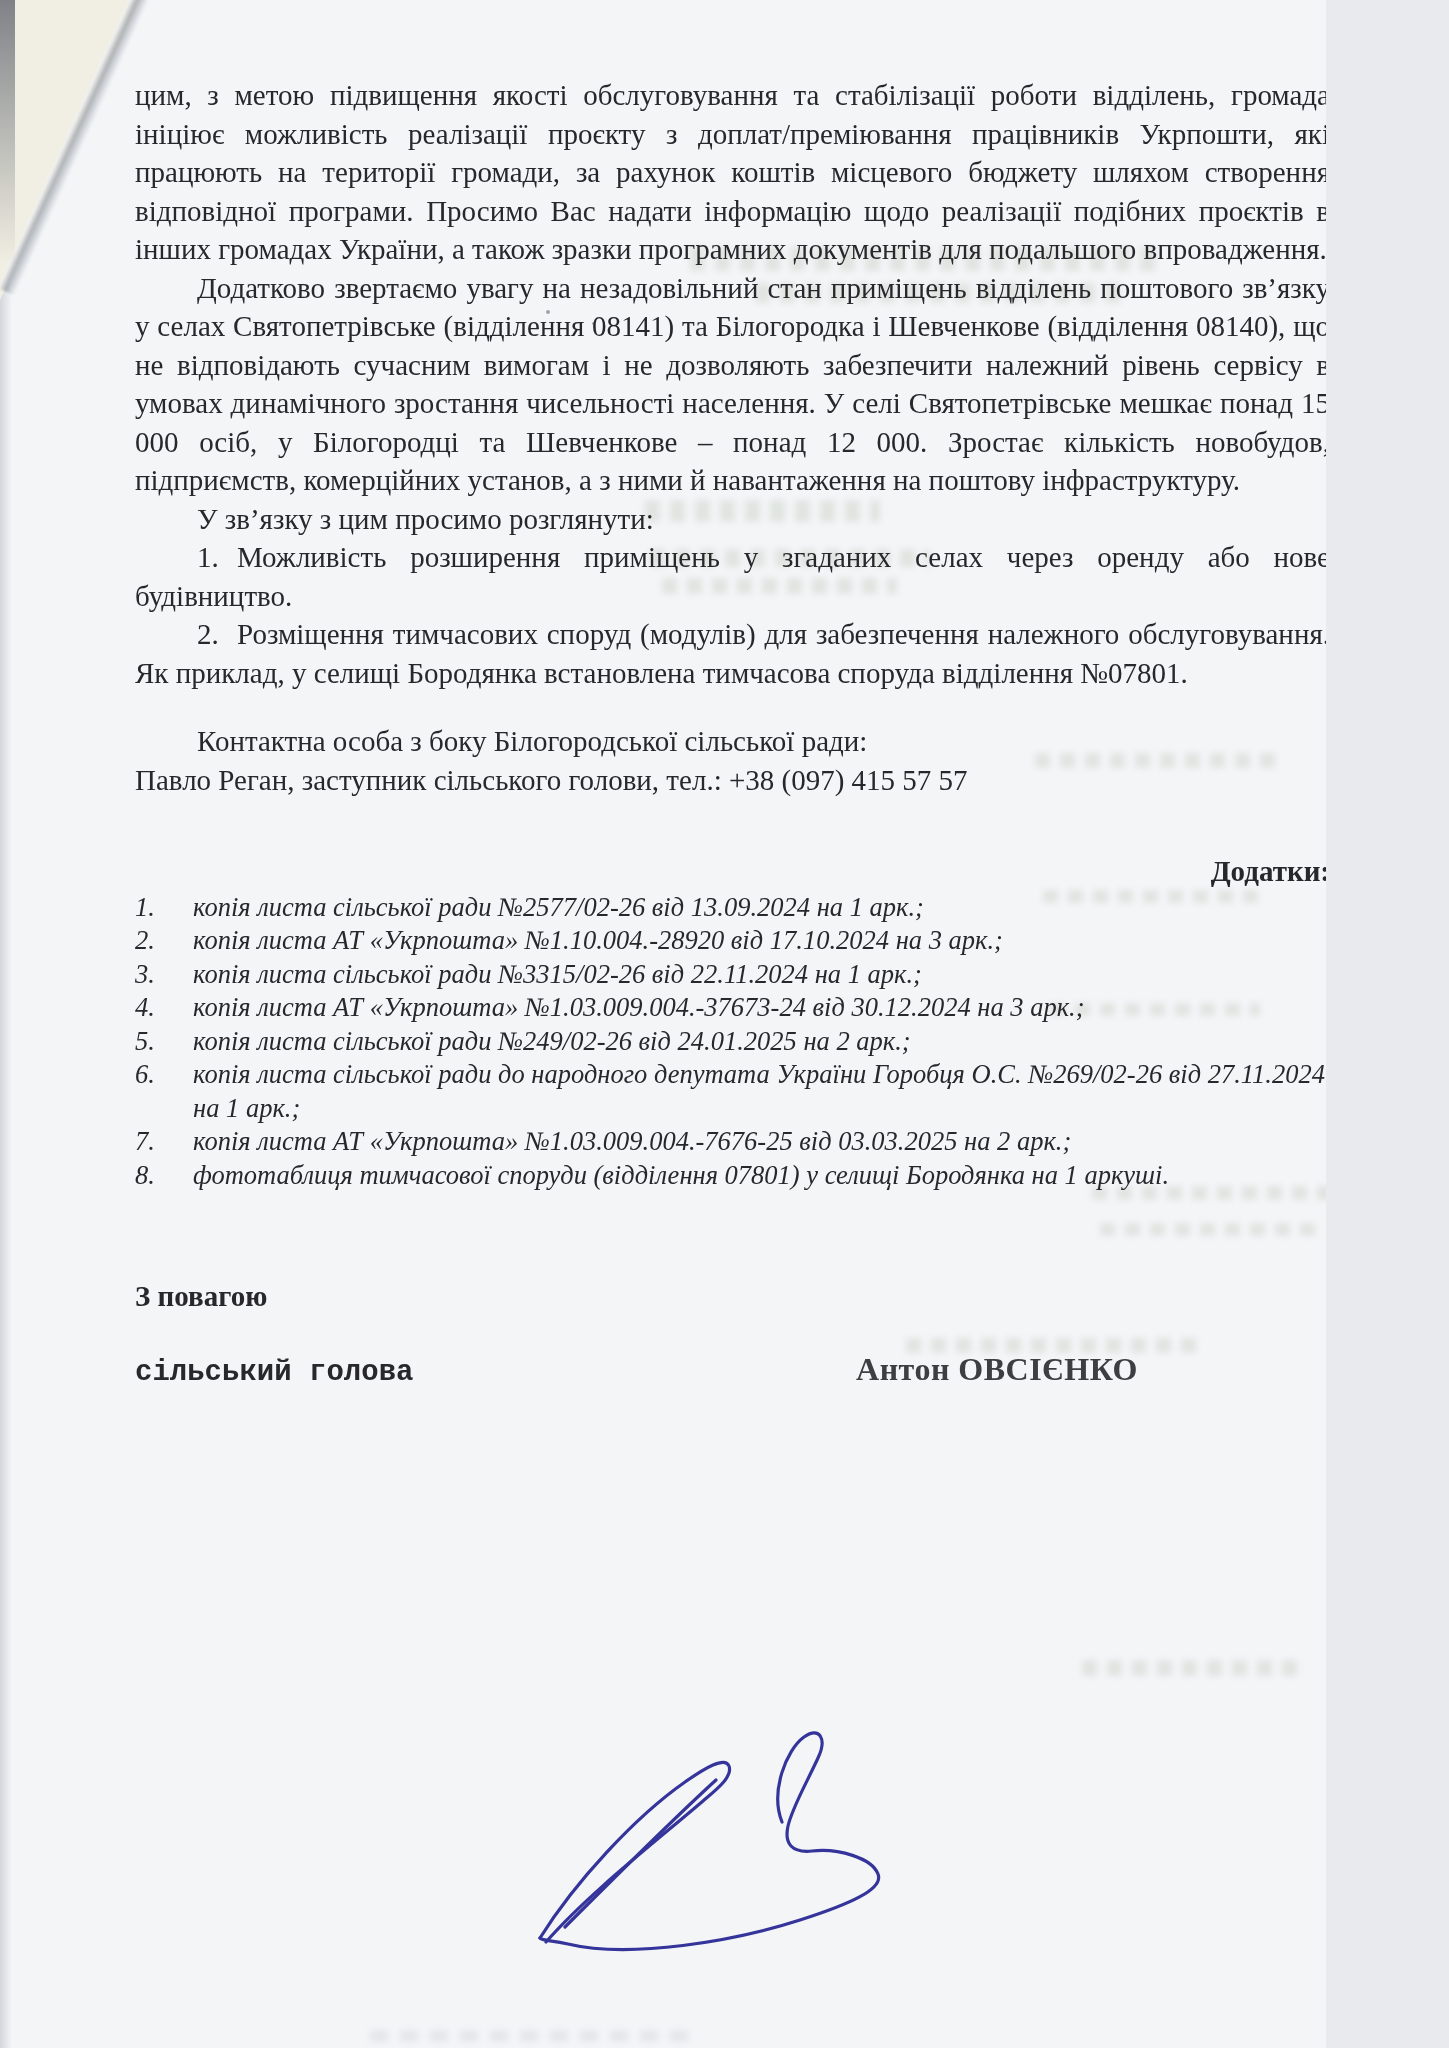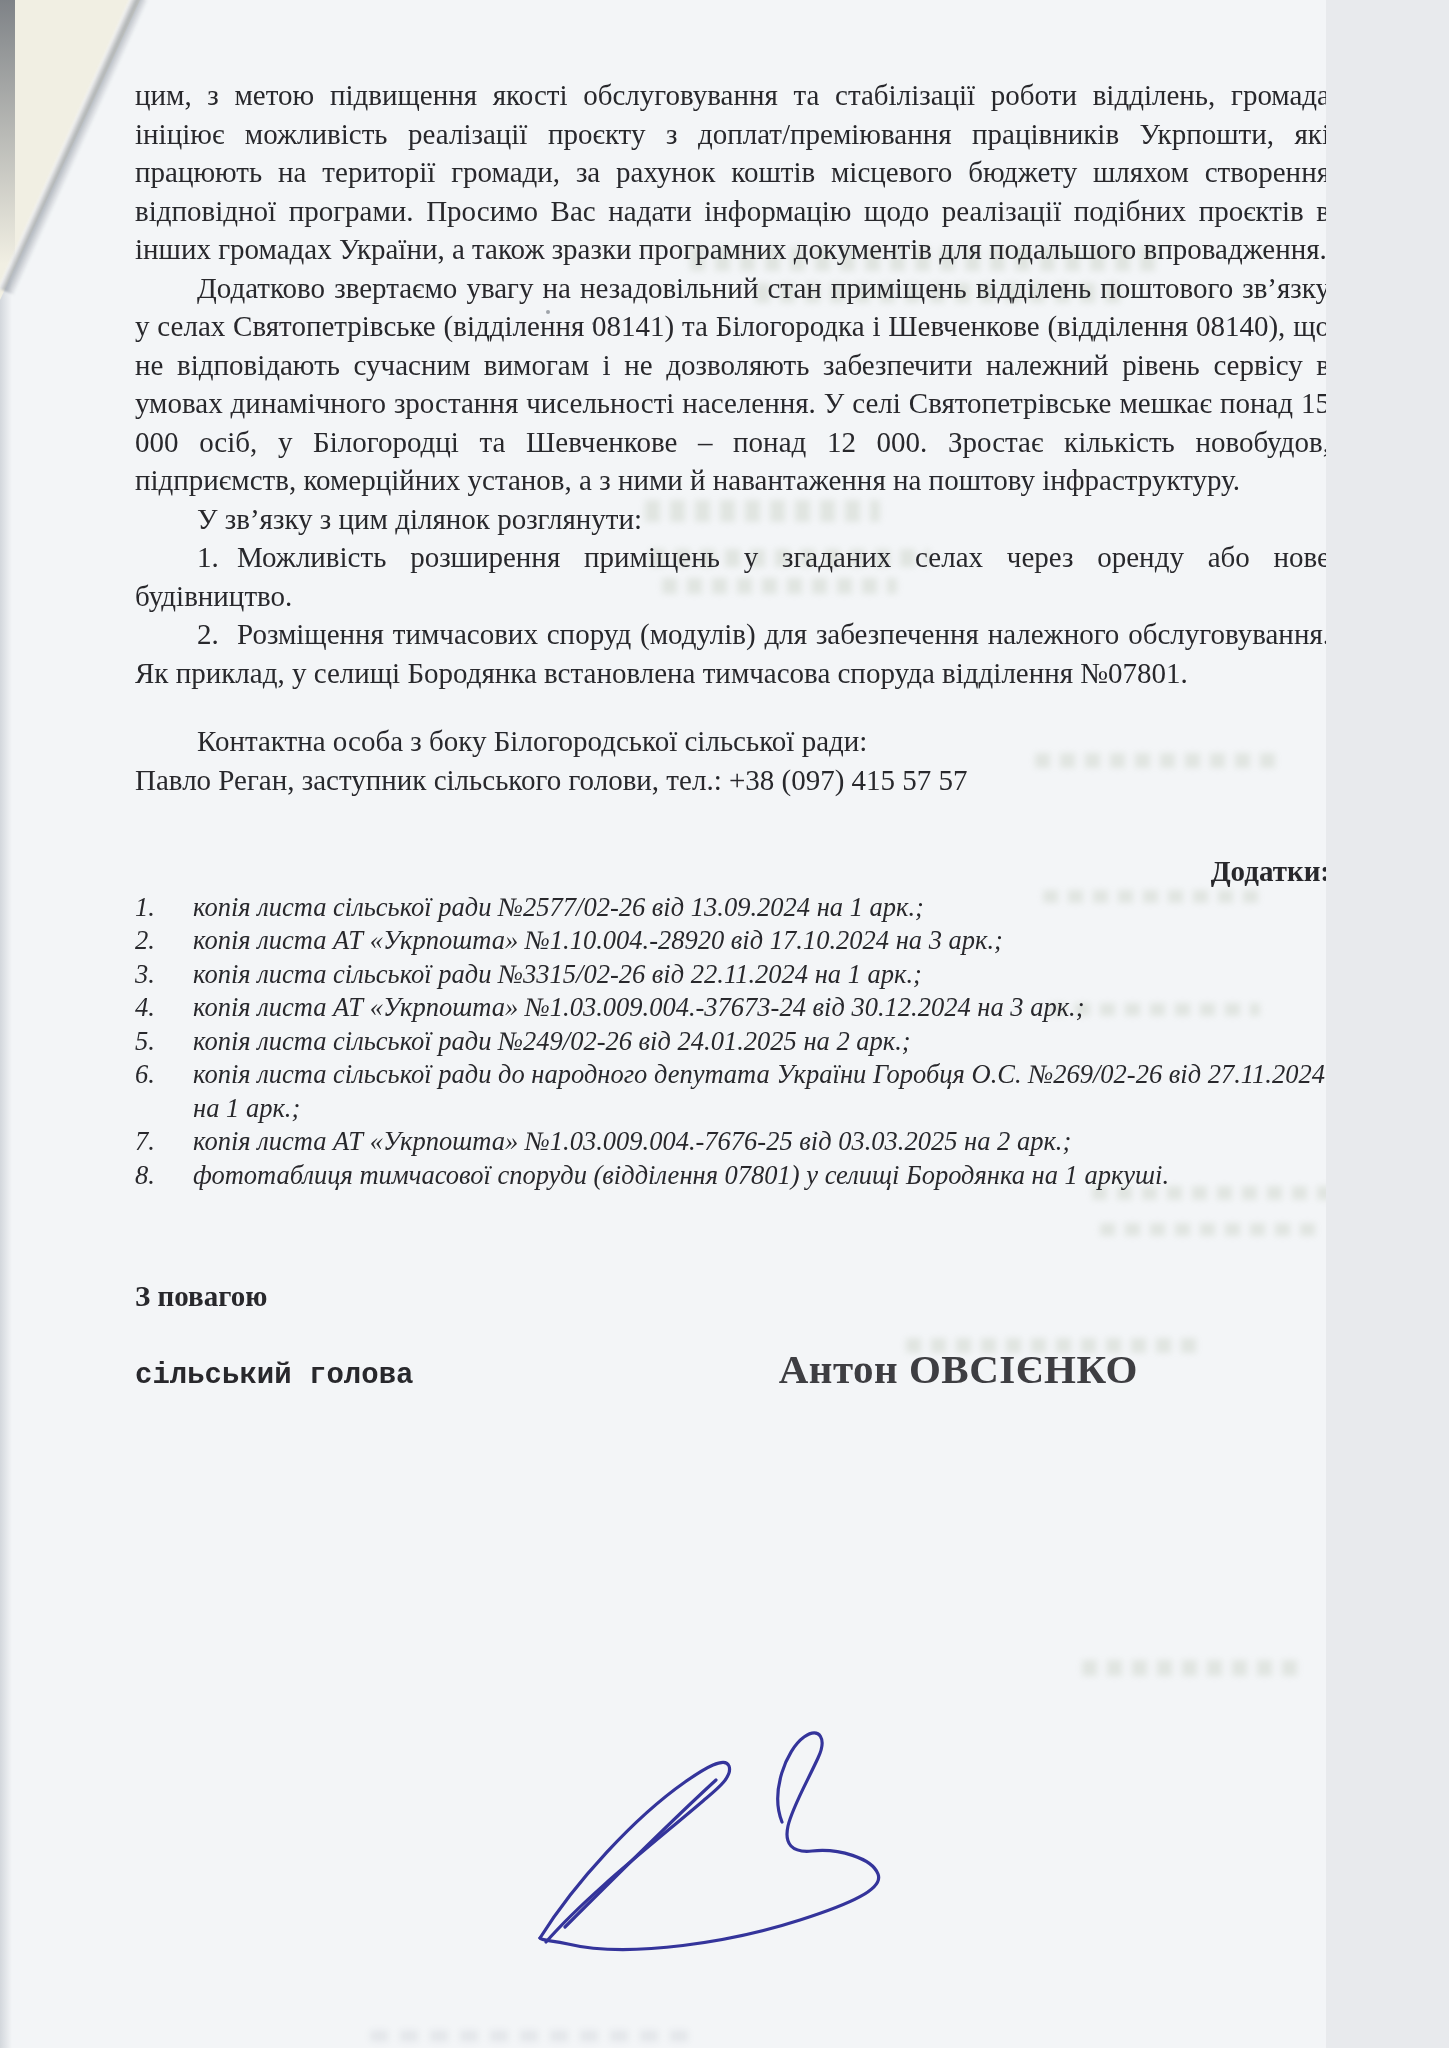--- a/index.html
+++ b/index.html
@@ -44,21 +44,21 @@
   .attach-title{font-weight:bold;margin-top:53px;text-align:right;}
   .attach{font-style:italic;font-size:26.5px;line-height:33.5px;text-align:left;}
   .attach .row{display:flex;}
   .attach .n{flex:none;width:38px;}
   .attach .t{flex:1;margin-left:20px;}
   
   .sig-close{font-weight:bold;text-align:left;margin-top:85px;}
   .sig-row{display:flex;justify-content:space-between;align-items:baseline;
     margin-top:34px;font-weight:bold;text-align:left;}
   .sig-title{font-size:29px;font-family:Liberation Mono, monospace;}
-  .sig-name{font-size:41px;margin-right:192px;color:#3e3e42;letter-spacing:.5px;}
+  .sig-name{font-size:32px;margin-right:192px;color:#3e3e42;letter-spacing:.5px;}
   .signature-svg{position:absolute;left:520px;top:1722px;width:380px;height:250px;}
 </style>
 </head>
 <body>
 
 <div class="page">
 
   <div class="edge-strip"></div>
   <div class="fold-tri"></div>
   <div class="fold-shadow"></div>
@@ -79,21 +79,21 @@
   <div class="bleed gray" style="left:370px;top:2030px;width:330px;height:12px;"></div>
   <div class="speck" style="left:546px;top:310px;"></div>
   <div class="speck" style="left:592px;top:322px;width:3px;height:3px;"></div>
 
   <div class="content">
 
     <p>цим, з метою підвищення якості обслуговування та стабілізації роботи відділень, громада ініціює можливість реалізації проєкту з доплат/преміювання працівників Укрпошти, які працюють на території громади, за рахунок коштів місцевого бюджету шляхом створення відповідної програми. Просимо Вас надати інформацію щодо реалізації подібних проєктів в інших громадах України, а також зразки програмних документів для подальшого впровадження.</p>
 
     <p class="indent mt-p2">Додатково звертаємо увагу на незадовільний стан приміщень відділень поштового зв’язку у селах Святопетрівське (відділення 08141) та Білогородка і Шевченкове (відділення 08140), що не відповідають сучасним вимогам і не дозволяють забезпечити належний рівень сервісу в умовах динамічного зростання чисельності населення. У селі Святопетрівське мешкає понад 15 000 осіб, у Білогородці та Шевченкове – понад 12 000. Зростає кількість новобудов, підприємств, комерційних установ, а з ними й навантаження на поштову інфраструктуру.</p>
 
-    <p class="indent mt-intro">У зв’язку з цим ділянок розглянути:</p>
+    <p class="indent mt-intro">У зв’язку з цим просимо розглянути:</p>
 
     <p class="indent"><span class="num">1.</span><span>Можливість розширення приміщень у згаданих селах через оренду або нове будівництво.</span></p>
     <p class="indent"><span class="num">2.</span><span>Розміщення тимчасових споруд (модулів) для забезпечення належного обслуговування. Як приклад, у селищі Бородянка встановлена тимчасова споруда відділення №07801.</span></p>
 
     <div class="contact-block mt-contact">
       <div class="indent">Контактна особа з боку Білогородської сільської ради:</div>
       <div>Павло Реган, заступник сільського голови, тел.: +38 (097) 415 57 57</div>
     </div>
 
 

